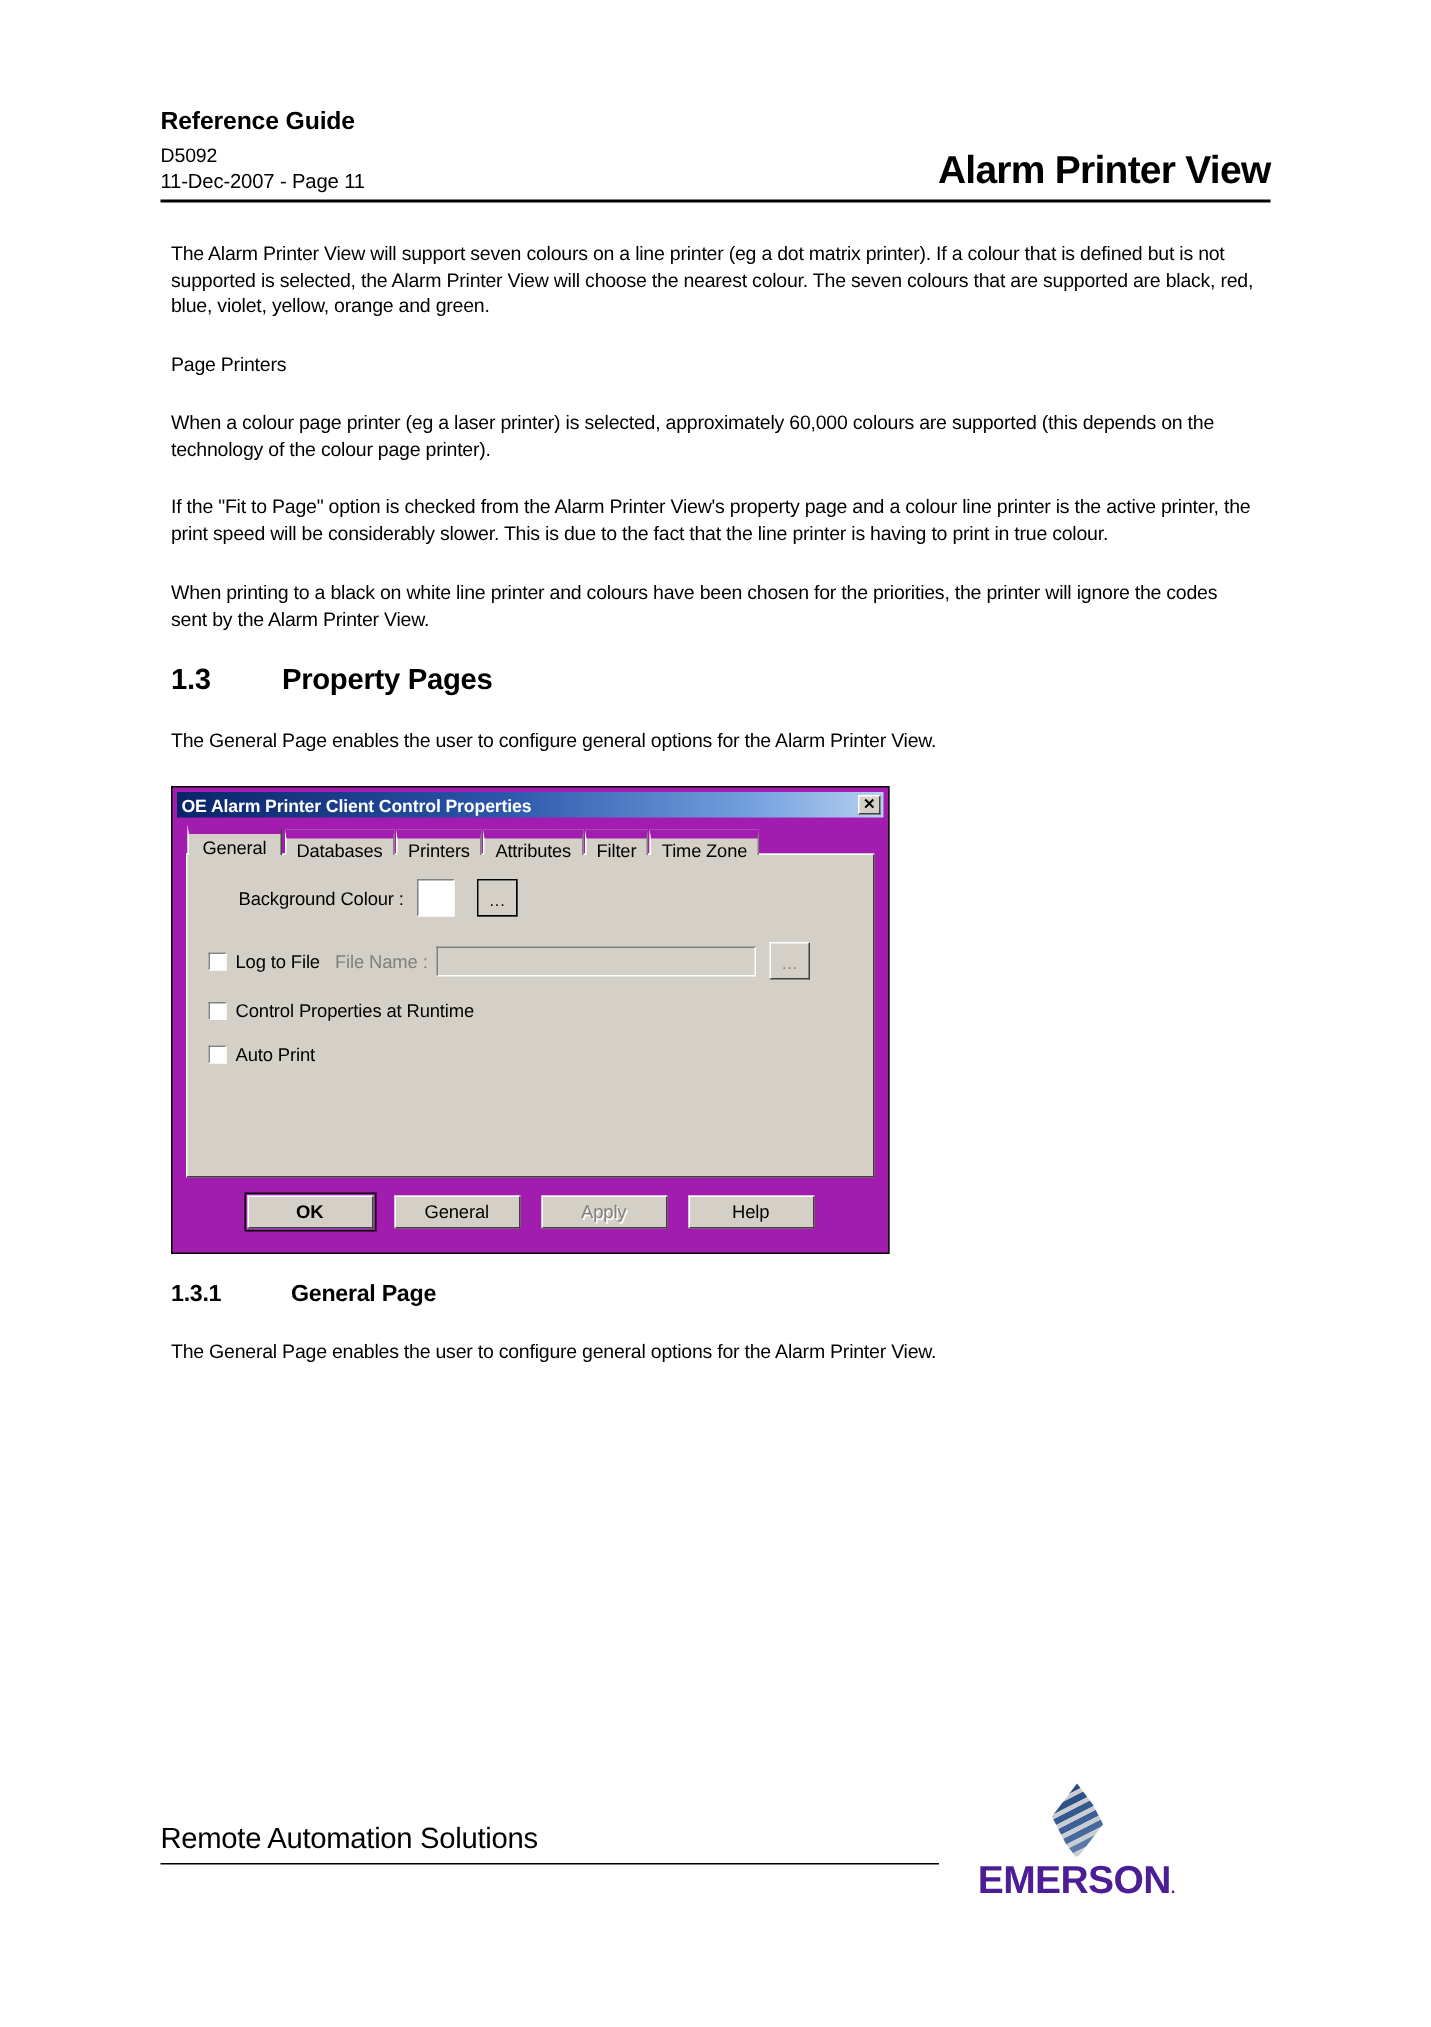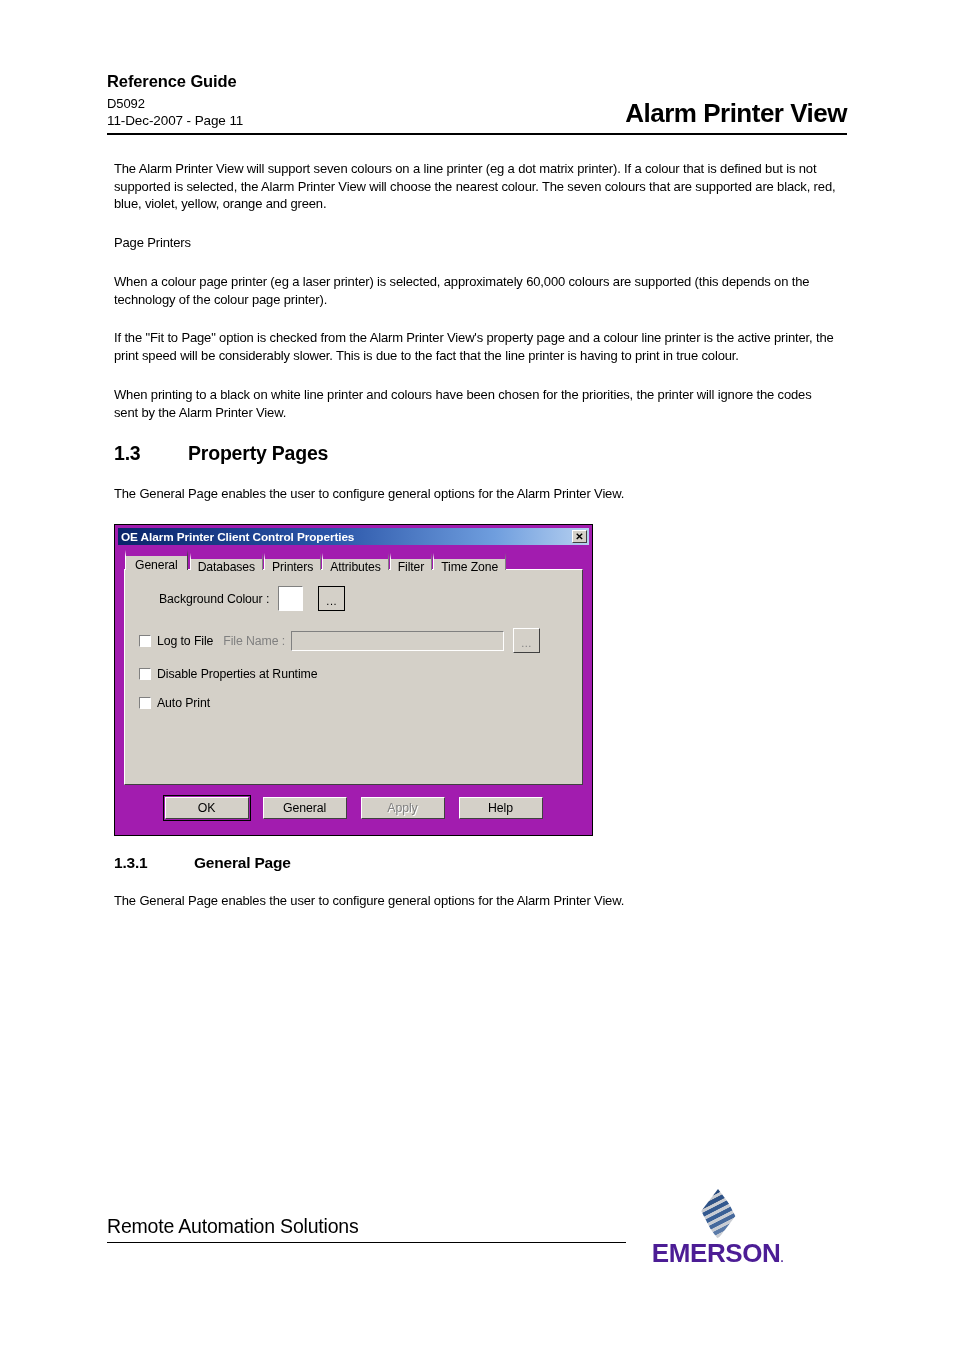--- a/index.html
+++ b/index.html
@@ -365,20 +365,21 @@
     display: flex;
     align-items: center;
     justify-content: center;
     cursor: pointer;
     font-family: "Liberation Sans", sans-serif;
     letter-spacing: -0.1px;
   }
   .dbtn.default {
     outline: 1.5px solid #000;
     outline-offset: 1px;
+    font-weight: bold;
   }
   .dbtn.disabled { color: #808080; text-shadow: 1px 1px 0 #ffffff; }
 
   
   .doc-footer {
     position: absolute;
     left: 107px;
     top: 1215px;
     width: 740px;
   }
@@ -495,21 +496,21 @@
             <div class="row r3">
               <span class="cb"></span>
               <span class="lbl">Log to File</span>
               <span class="lbl disabled" style="margin-left:10px;">File Name :</span>
               <span class="textfield"></span>
               <span class="btn-dots flat disabled" style="margin-left:9px;">...</span>
             </div>
 
             <div class="row">
               <span class="cb"></span>
-              <span class="lbl">Disable Properties at Runtime</span>
+              <span class="lbl">Control Properties at Runtime</span>
             </div>
 
             <div class="row">
               <span class="cb"></span>
               <span class="lbl">Auto Print</span>
             </div>
 
           </div>
 
           <div class="dlg-footer">

